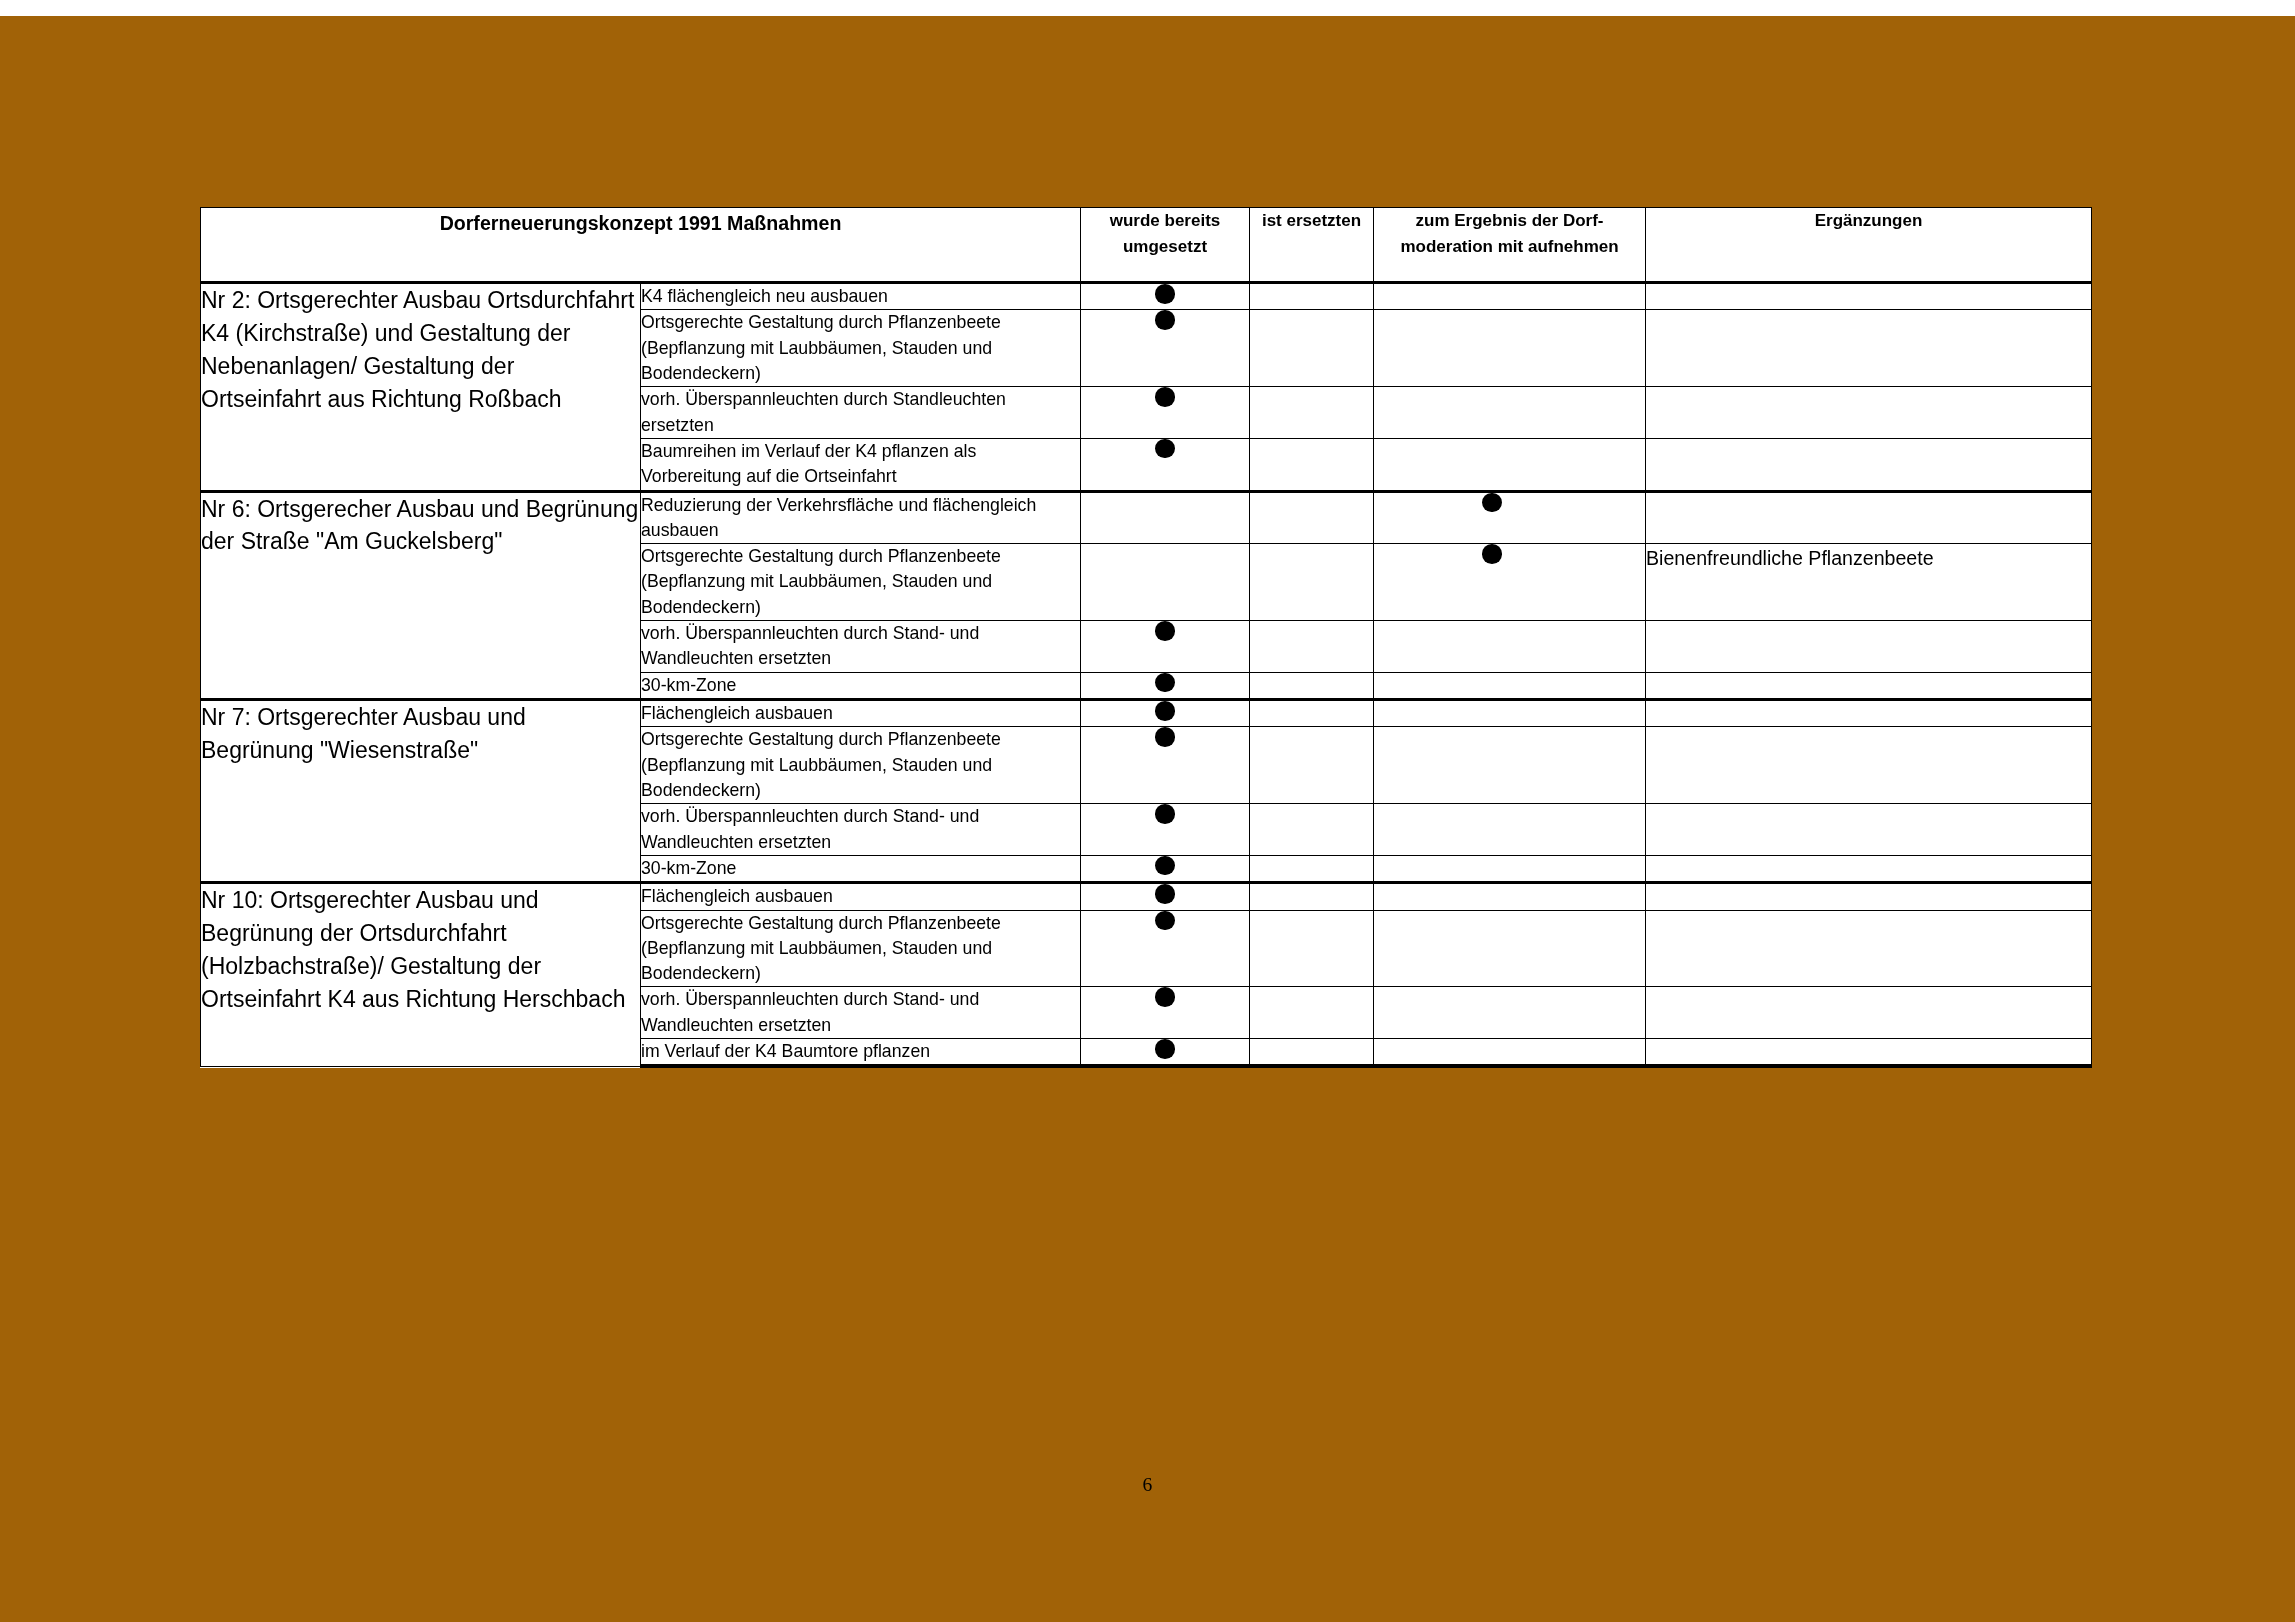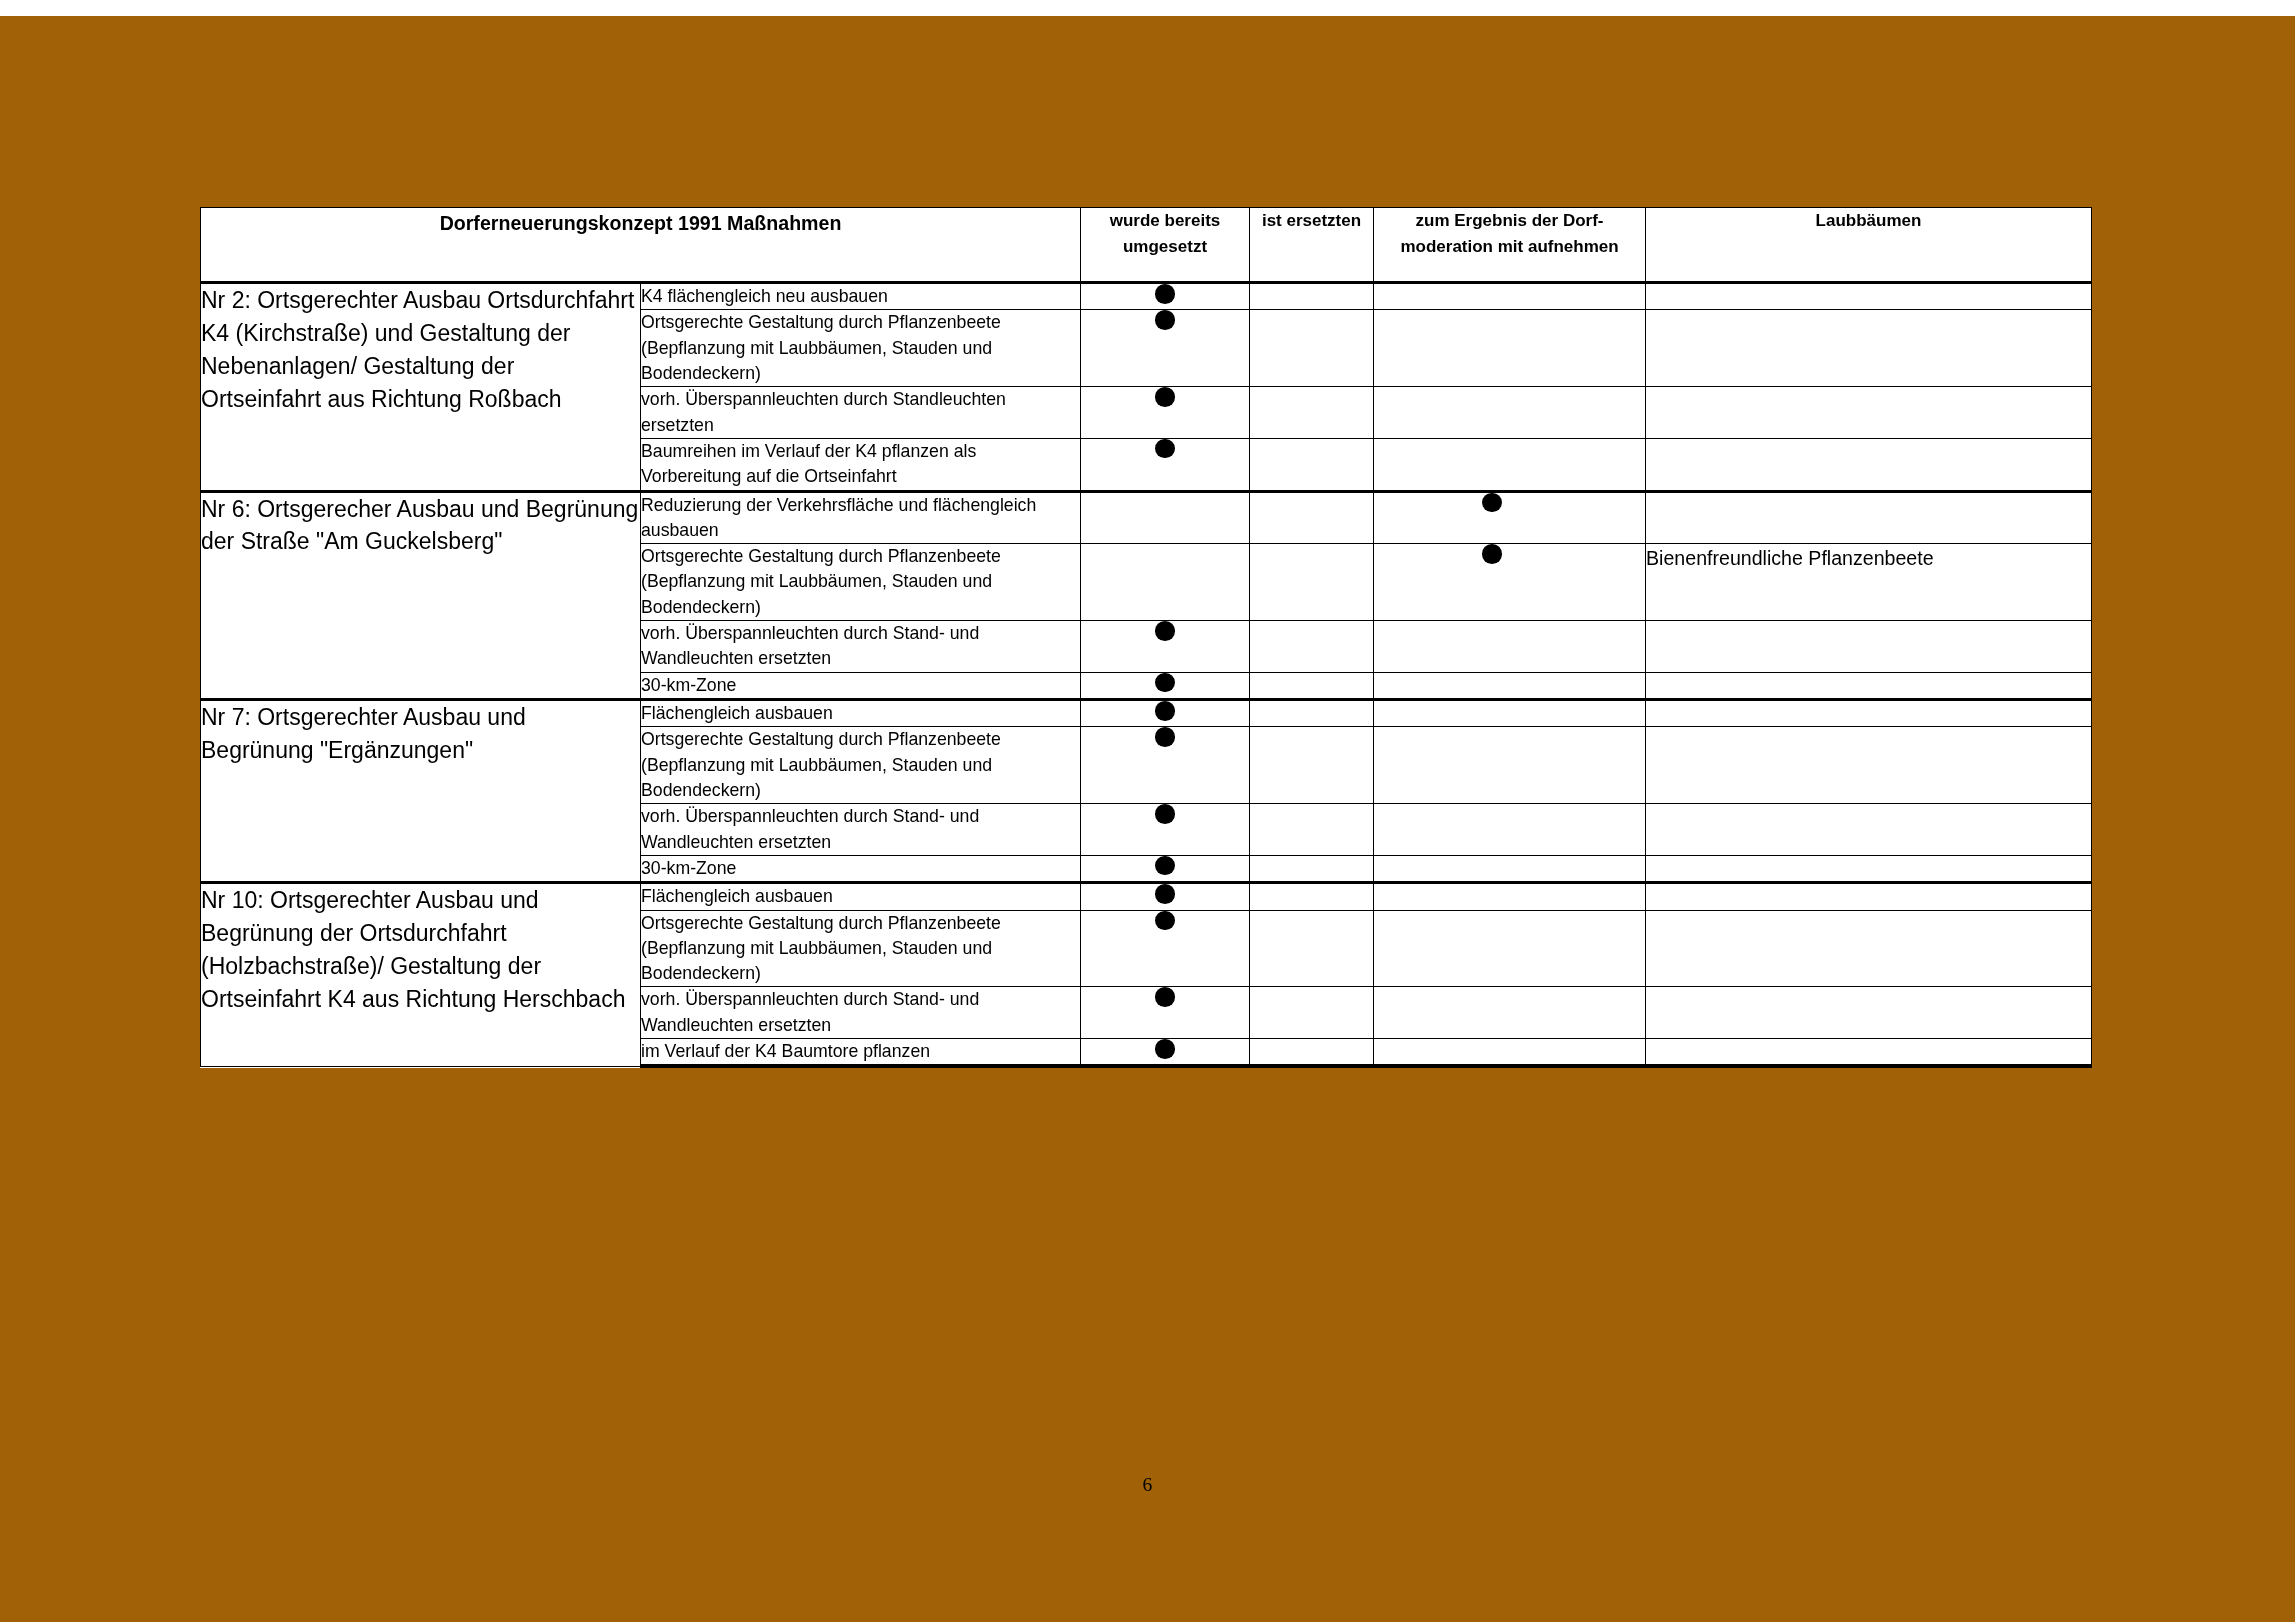--- a/index.html
+++ b/index.html
@@ -183,21 +183,21 @@
           <th class="hdr-title" colspan="2">Dorferneuerungskonzept 1991 Maßnahmen</th>
           <th>
             <span>wurde bereits</span><br>
             <span>umgesetzt</span>
           </th>
           <th>ist ersetzten</th>
           <th>
             <span>zum Ergebnis der Dorf-</span><br>
             <span>moderation mit aufnehmen</span>
           </th>
-          <th>Laubbäumen</th>
+          <th>Ergänzungen</th>
         </tr>
       </thead>
       <tbody id="table-body">
           <tr class="group-start">
             <td class="group-cell" rowspan="4">Nr 2: Ortsgerechter Ausbau Ortsdurchfahrt K4 (Kirchstraße) und Gestaltung der Nebenanlagen/ Gestaltung der Ortseinfahrt aus Richtung Roßbach</td>
             <td class="measure-cell">K4 flächengleich neu ausbauen</td>
             <td class="mark-cell"><span class="dot"></span></td>
             <td class="mark-cell"></td>
             <td class="mark-cell"></td>
             <td class="extra-cell"></td>
@@ -246,21 +246,21 @@
             <td class="extra-cell"></td>
           </tr>
           <tr>
             <td class="measure-cell">30-km-Zone</td>
             <td class="mark-cell"><span class="dot"></span></td>
             <td class="mark-cell"></td>
             <td class="mark-cell"></td>
             <td class="extra-cell"></td>
           </tr>
           <tr class="group-start">
-            <td class="group-cell" rowspan="4">Nr 7: Ortsgerechter Ausbau und Begrünung "Ergänzungen"</td>
+            <td class="group-cell" rowspan="4">Nr 7: Ortsgerechter Ausbau und Begrünung "Wiesenstraße"</td>
             <td class="measure-cell">Flächengleich ausbauen</td>
             <td class="mark-cell"><span class="dot"></span></td>
             <td class="mark-cell"></td>
             <td class="mark-cell"></td>
             <td class="extra-cell"></td>
           </tr>
           <tr>
             <td class="measure-cell">Ortsgerechte Gestaltung durch Pflanzenbeete (Bepflanzung mit Laubbäumen, Stauden und Bodendeckern)</td>
             <td class="mark-cell"><span class="dot"></span></td>
             <td class="mark-cell"></td>

